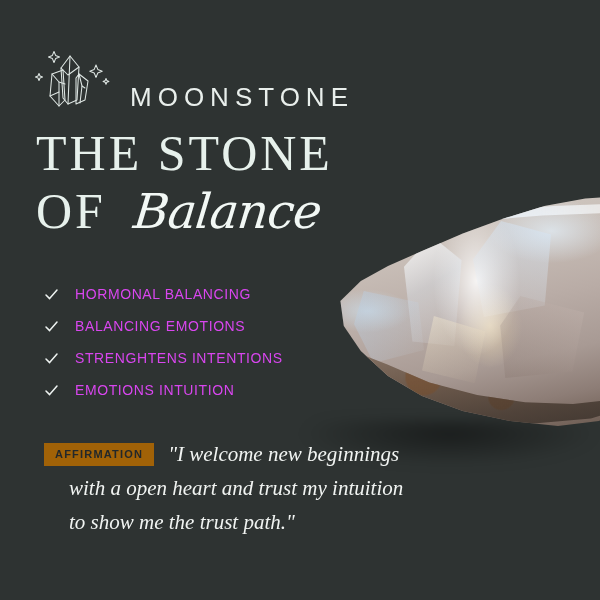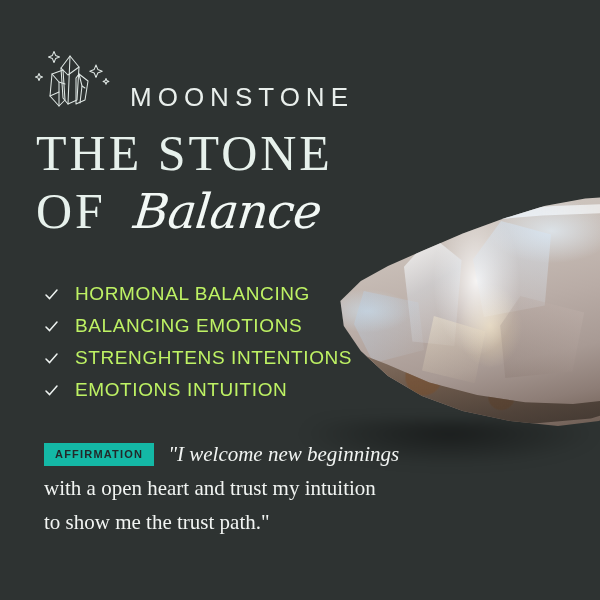--- a/index.html
+++ b/index.html
@@ -91,39 +91,39 @@
     font-family:"DejaVu Serif", serif;
     font-style:italic;font-size:48px;color:#f2f8f5;line-height:1;
     transform:skewX(-6deg);letter-spacing:-1px;
   }
 
   
   .bullets{position:absolute;left:44px;top:278px;}
   .bullet{display:flex;align-items:center;gap:16px;height:32px;}
   .check{width:15px;height:15px;display:block;flex:none;}
   .bullet-label{
-    color:#bef264;font-size:19px;letter-spacing:.6px;white-space:nowrap;
+    color:#d946ef;font-size:14px;letter-spacing:.6px;white-space:nowrap;
     font-family:"Liberation Sans", sans-serif;
   }
 
   
   .affirm{position:absolute;left:44px;top:440px;width:430px;}
   .affirm-row1{display:flex;align-items:center;gap:14px;}
   .affirm-badge{
-    background:#14b8a6;color:#23282a;font-size:11px;font-weight:bold;
+    background:#a16207;color:#23282a;font-size:11px;font-weight:bold;
     letter-spacing:1.2px;padding:6px 11px;line-height:1;white-space:nowrap;
     font-family:"Liberation Sans", sans-serif;
   }
   .affirm-text{
     font-family:"Liberation Serif", serif;font-style:italic;
     color:#f1f4f2;font-size:21px;line-height:1.42;white-space:nowrap;
   }
   .affirm-l2,.affirm-l3{
-    font-family:"Liberation Serif", serif;
-    color:#f1f4f2;font-size:21px;line-height:1.42;white-space:nowrap;margin-top:4px;
+    font-family:"Liberation Serif", serif;font-style:italic;
+    color:#f1f4f2;font-size:21px;line-height:1.42;white-space:nowrap;margin-top:4px;margin-left:25px;
   }
 </style>
 </head>
 <body>
 
 <div class="canvas">
 
   <div class="stone-shadow"></div>
   <div class="stone-wrap">
     <div class="stone">

